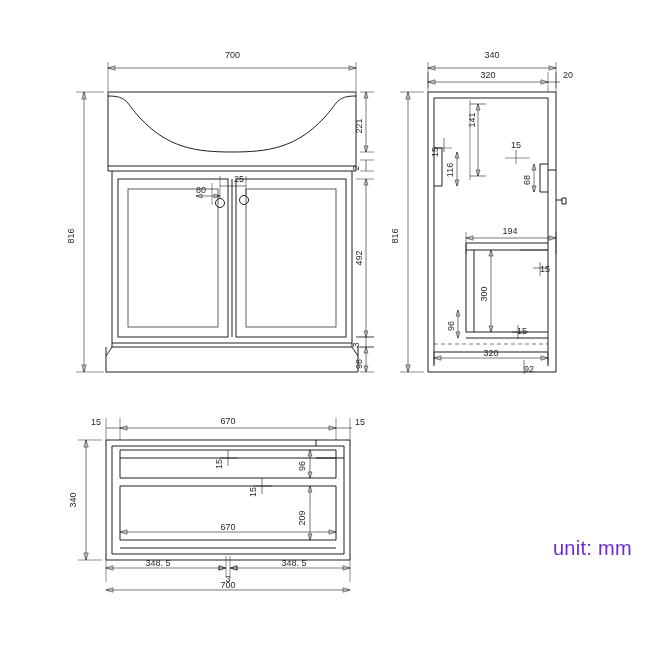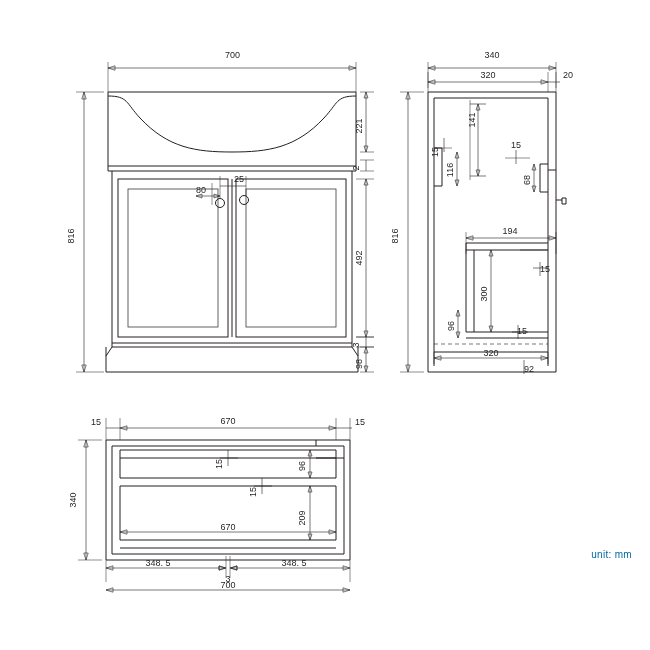--- a/index.html
+++ b/index.html
@@ -26,23 +26,23 @@
     position: absolute;
     left: 0; top: 0;
     width: 650px;
     height: 650px;
     display: block;
   }
   .unit-label {
     position: absolute;
     right: 18px;
     bottom: 20px;
-    font-size: 10px;
+    font-size: 20px;
     letter-spacing: 0.3px;
-    color: #0369a1;
+    color: #6d28d9;
   }
   
   .obj { fill: none; stroke: #231f20; stroke-width: 1; }
   .objthin { fill: none; stroke: #3a3a3a; stroke-width: 0.8; }
   .dim { fill: none; stroke: #231f20; stroke-width: 0.6; }
   .ext { fill: none; stroke: #231f20; stroke-width: 0.5; }
   .dash { fill: none; stroke: #231f20; stroke-width: 0.6; stroke-dasharray: 4 3; }
   text.dimtext {
     font-family: "Liberation Sans", sans-serif;
     font-size: 9px;

